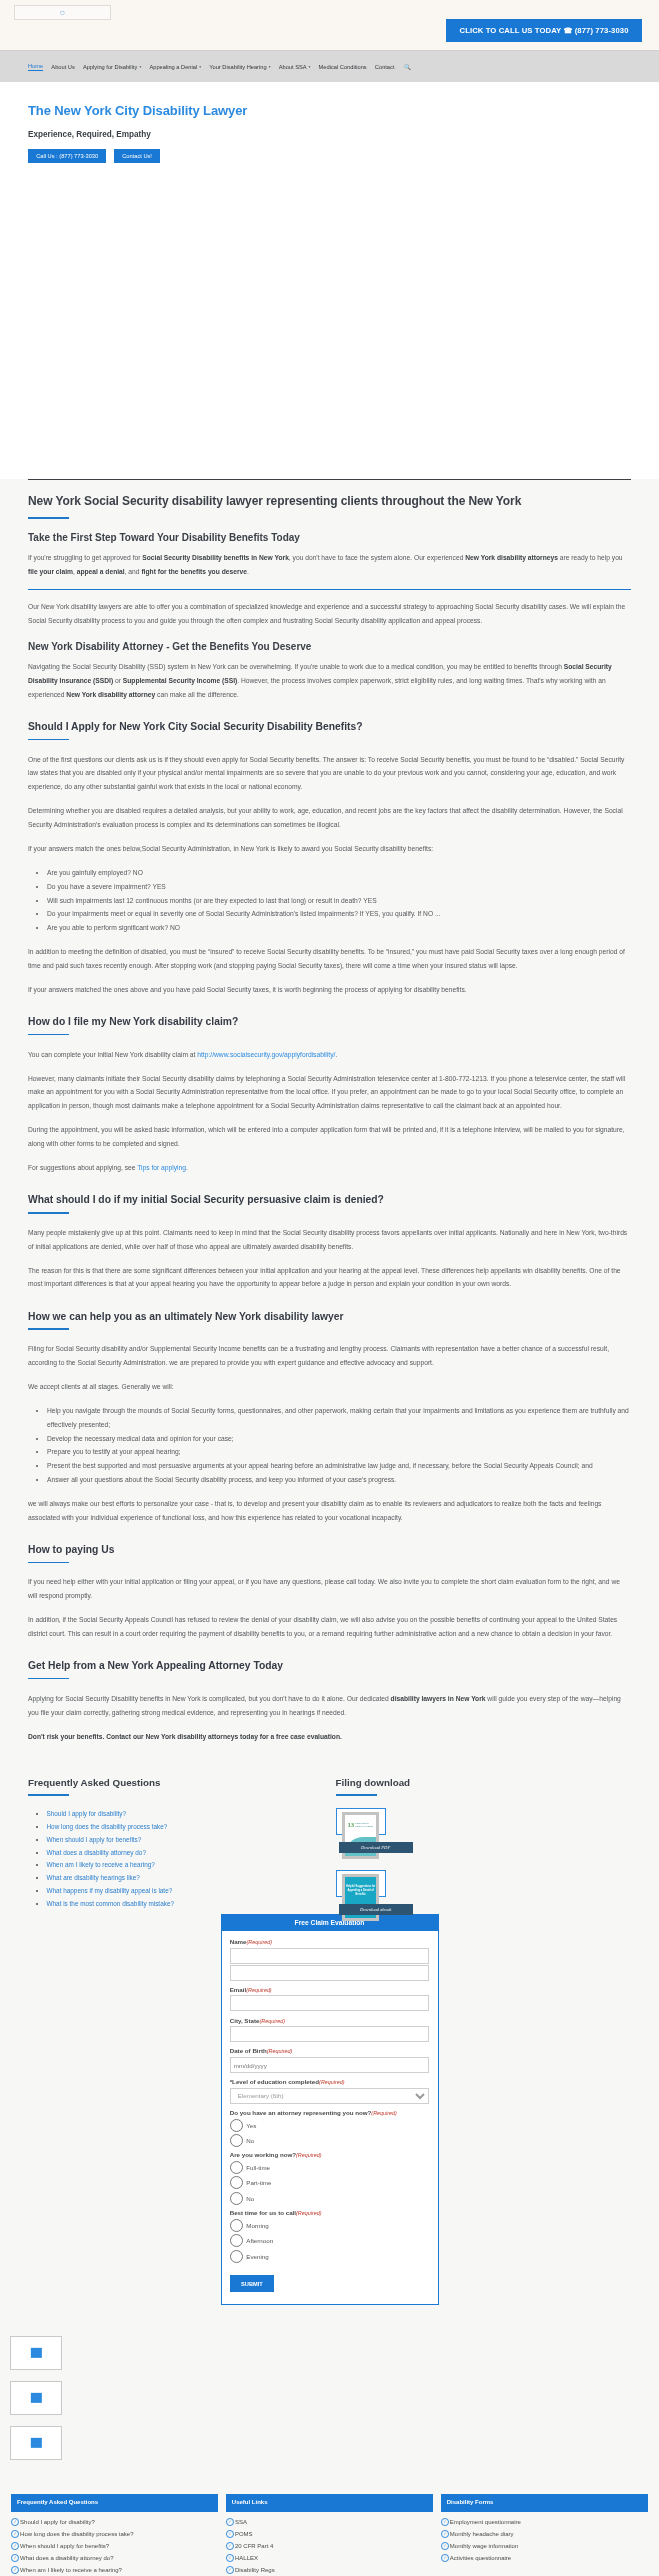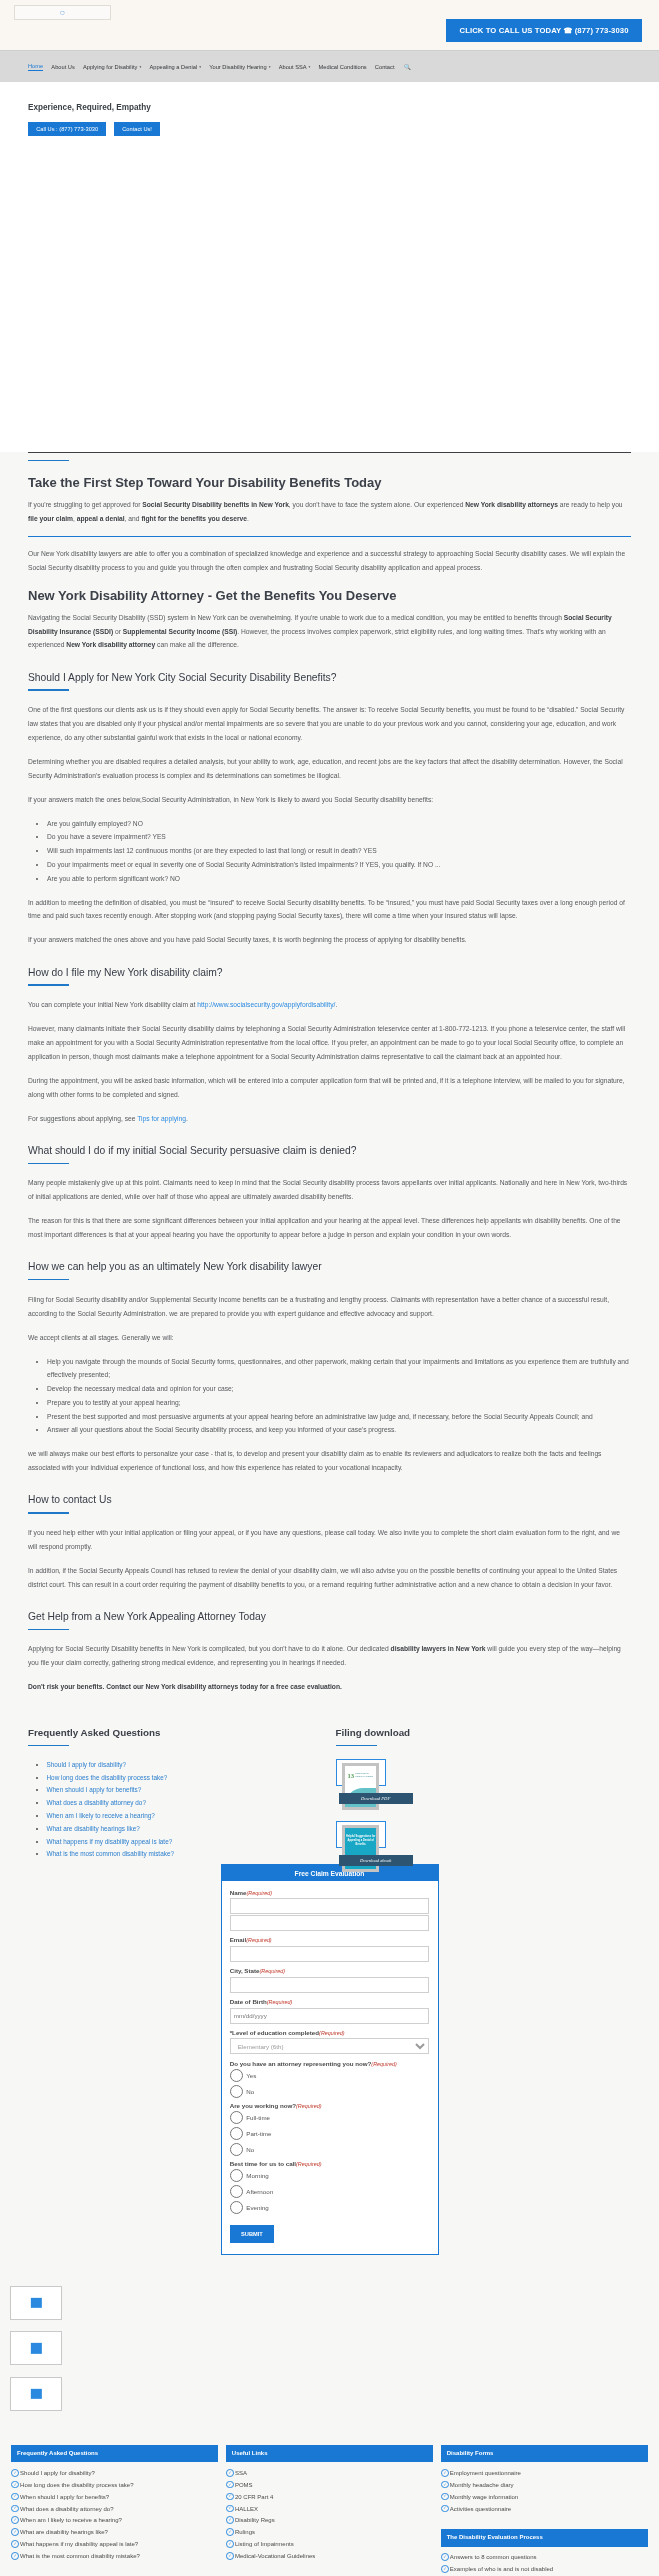--- a/index.html
+++ b/index.html
@@ -48,24 +48,24 @@
   .gap-white { background:#fff; height:289px; }
 
   
   .main { padding: 0 28px; }
   .rule-top { border-top:1.5px solid #3e3e44; margin:0 0 0 0;}
   h2.section {
     color:#3c4049; font-size:12px; font-weight:bold; line-height:1.42;
     margin:13.4px 0 3.1px 0; letter-spacing:-0.1px;
   }
   h3.sub {
-    color:#3c4049; font-size:13px; font-weight:bold; margin:13.4px 0 8.2px 0;
+    color:#3c4049; font-size:10px; font-weight:bold; margin:13.4px 0 8.2px 0;
   }
   h2.q {
-    color:#353a45; font-size:10.3px; font-weight:normal; margin:19.6px 0 0 0;
+    color:#353a45; font-size:10.3px; font-weight:bold; margin:19.6px 0 0 0;
   }
   .blue-underline { width:41px; height:1.5px; background:#2079c8; margin:6.7px 0 12.4px 0;}
   p.body { font-size:6.7px; line-height:2.05; margin:0 0 10.3px 0; color:#55585c; }
   p.body b { color:#3d4146; }
   ul.body { margin:0 0 10.3px 0; padding-left:19px; }
   ul.body li { font-size:6.7px; line-height:2.05; color:#55585c; }
   a.inline { color:#2b8ae0; }
   .hr-blue { border:0; border-top:1px solid #1878d4; margin:0; }
 
   
@@ -178,30 +178,32 @@
       <span>Medical Conditions</span>
     </div>
     <div class="nav-item">
       <span>Contact</span>
     </div>
     <div class="nav-search">🔍</div>
   </div>
 </nav>
 
 <section class="hero">
+  <h1>The New York City Disability Lawyer</h1>
   <h2>Experience, Required, Empathy</h2>
   <div class="hero-btns">
     <div class="hero-btn">Call Us : (877) 773-3030</div>
     <div class="hero-btn">Contact Us!</div>
   </div>
 </section>
 <div class="gap-white"></div>
 
 <main class="main">
   <div class="rule-top"></div>
+  <h2 class="section">New York Social Security disability lawyer representing clients throughout the New York</h2>
   <div class="blue-underline"></div>
 
   <h3 class="sub">Take the First Step Toward Your Disability Benefits Today</h3>
 
   <p class="body">
     <span>If you're struggling to get approved for </span><b>Social Security Disability benefits in New York</b><span>, you don't have to face the system alone. Our experienced </span><b>New York disability attorneys</b><span> are ready to help you </span><b>file your claim</b><span>, </span><b>appeal a denial</b><span>, and </span><b>fight for the benefits you deserve</b><span>.</span>
   </p>
   <hr class="hr-blue">
   <p class="body" style="margin-top:10.3px">Our New York disability lawyers are able to offer you a combination of specialized knowledge and experience and a successful strategy to approaching Social Security disability cases. We will explain the Social Security disability process to you and guide you through the often complex and frustrating Social Security disability application and appeal process.</p>
 
@@ -247,21 +249,21 @@
   <p class="body">We accept clients at all stages. Generally we will:</p>
   <ul class="body">
     <li>Help you navigate through the mounds of Social Security forms, questionnaires, and other paperwork, making certain that your impairments and limitations as you experience them are truthfully and effectively presented;</li>
     <li>Develop the necessary medical data and opinion for your case;</li>
     <li>Prepare you to testify at your appeal hearing;</li>
     <li>Present the best supported and most persuasive arguments at your appeal hearing before an administrative law judge and, if necessary, before the Social Security Appeals Council; and</li>
     <li>Answer all your questions about the Social Security disability process, and keep you informed of your case's progress.</li>
   </ul>
   <p class="body">we will always make our best efforts to personalize your case - that is, to develop and present your disability claim as to enable its reviewers and adjudicators to realize both the facts and feelings associated with your individual experience of functional loss, and how this experience has related to your vocational incapacity.</p>
 
-  <h2 class="q">How to contact Us</h2>
+  <h2 class="q">How to paying Us</h2>
   <div class="blue-underline"></div>
   <p class="body">If you need help either with your initial application or filing your appeal, or if you have any questions, please call today. We also invite you to complete the short claim evaluation form to the right, and we will respond promptly.</p>
   <p class="body">In addition, if the Social Security Appeals Council has refused to review the denial of your disability claim, we will also advise you on the possible benefits of continuing your appeal to the United States district court. This can result in a court order requiring the payment of disability benefits to you, or a remand requiring further administrative action and a new chance to obtain a decision in your favor.</p>
 
   <h2 class="q">Get Help from a New York Appealing Attorney Today</h2>
   <div class="blue-underline"></div>
   <p class="body">
     <span>Applying for Social Security Disability benefits in New York is complicated, but you don't have to do it alone. Our dedicated </span><b>disability lawyers in New York</b><span> will guide you every step of the way—helping you file your claim correctly, gathering strong medical evidence, and representing you in hearings if needed.</span>
   </p>
   <p class="body">

